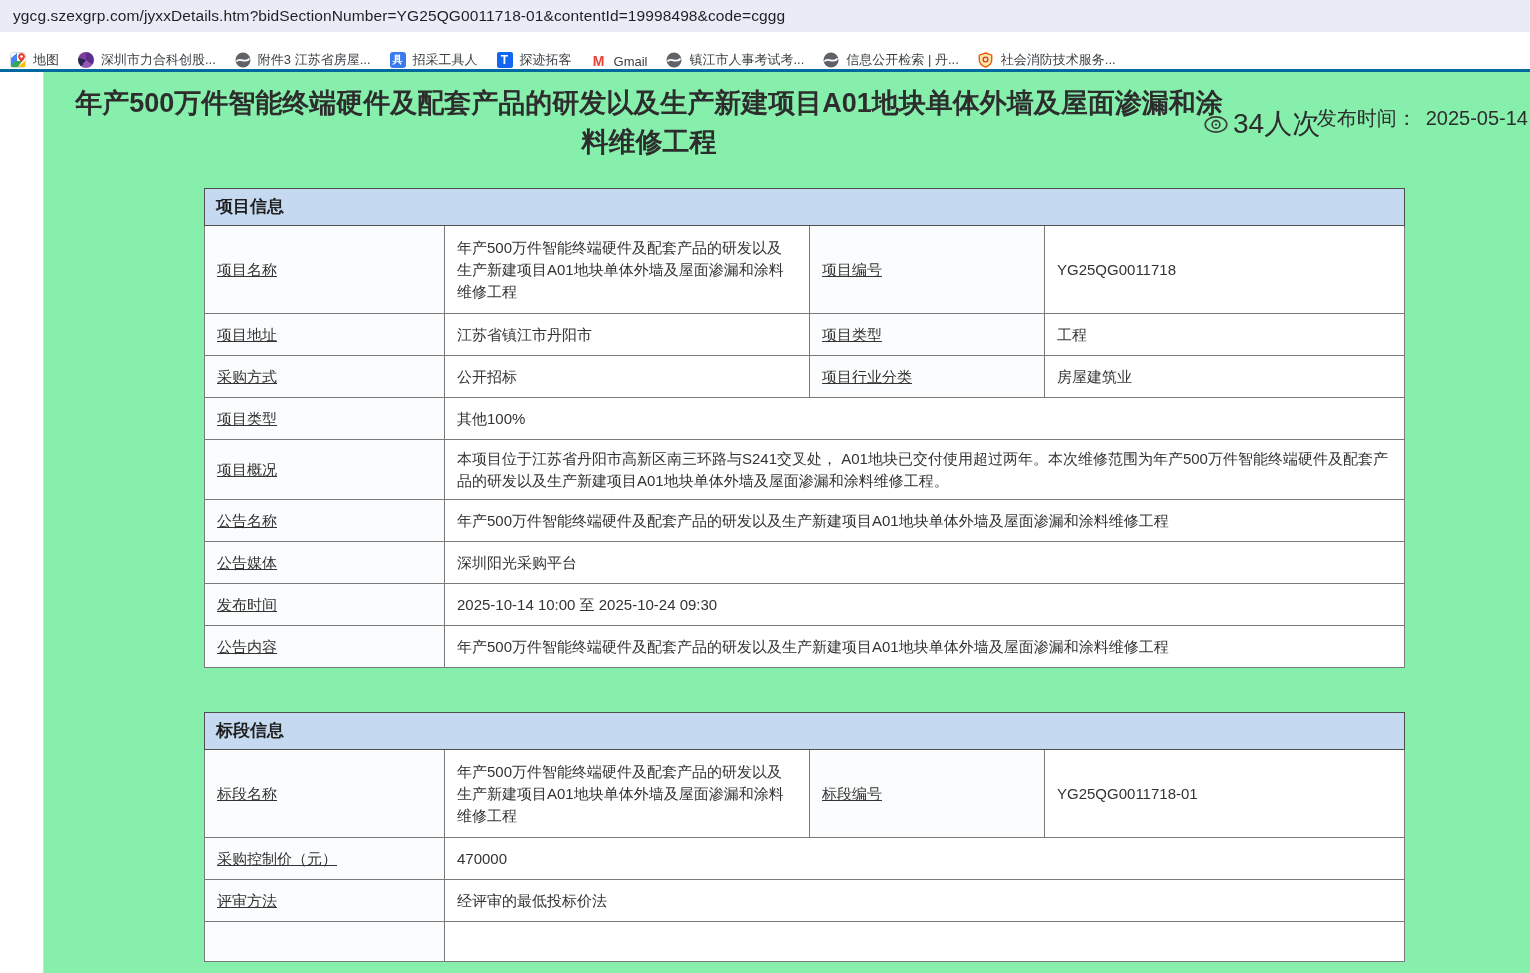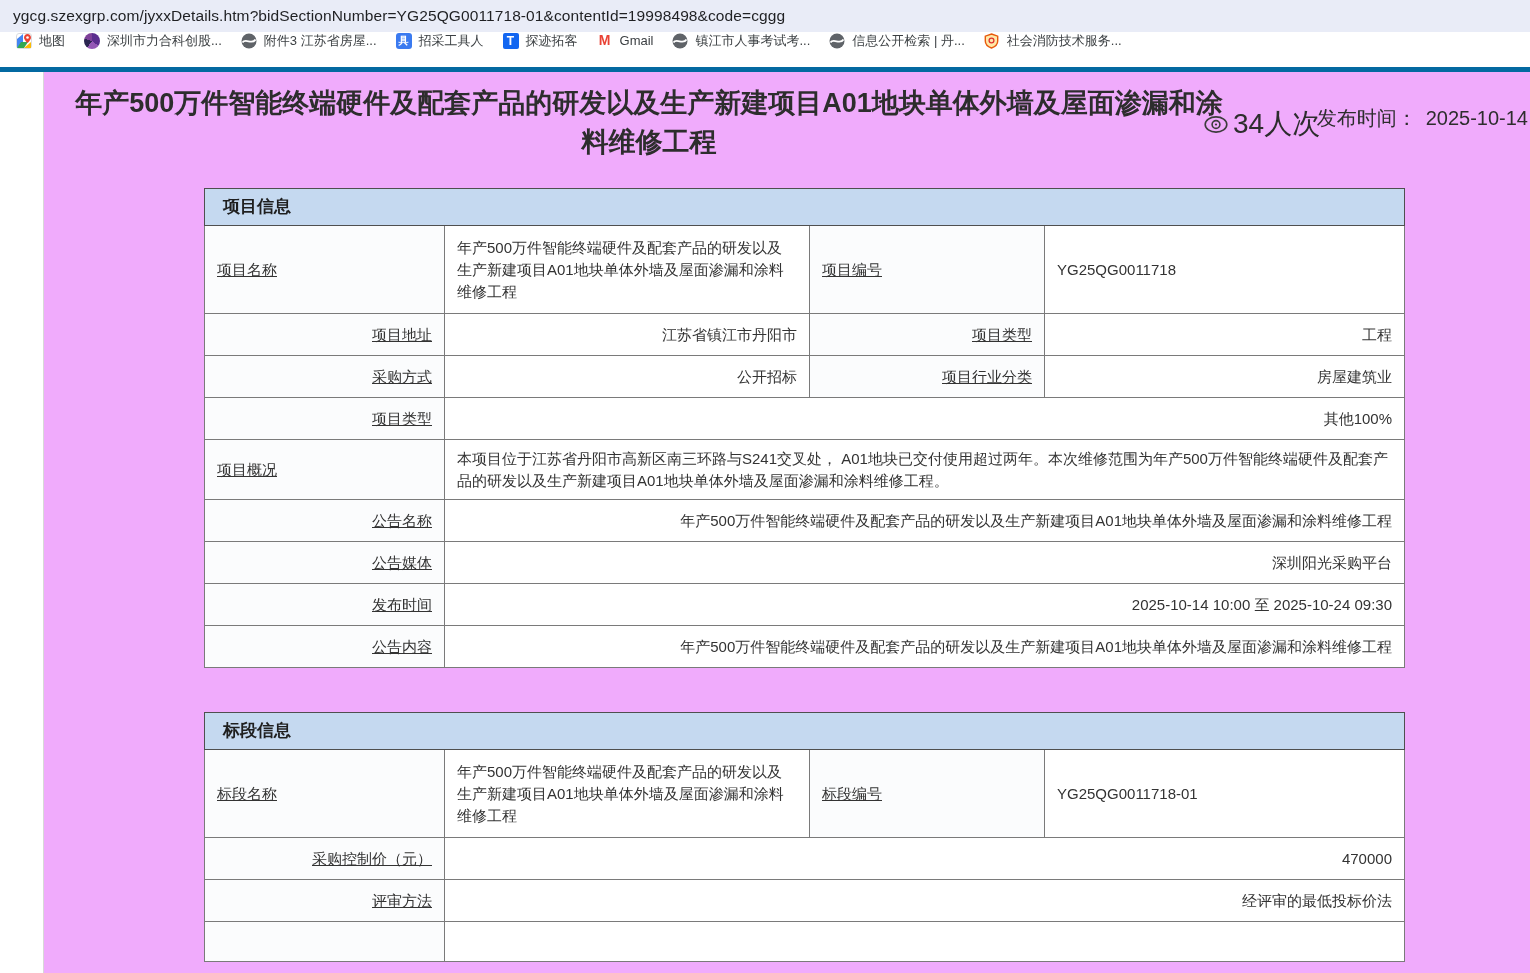--- a/index.html
+++ b/index.html
@@ -5,58 +5,58 @@
   * { margin:0; padding:0; box-sizing:border-box; }
   html,body { width:1530px; height:973px; overflow:hidden; background:#fff;
     font-family:"Liberation Sans","DejaVu Sans",sans-serif; }
 
   
   .urlbar { position:absolute; left:0; top:0; width:1530px; height:32px;
     background:#e9ecf7; display:flex; align-items:center; }
   .urlbar .url-text { font-size:15.5px; color:#1f2023; padding-left:13px; letter-spacing:.1px; }
 
   .bmbar { position:absolute; left:0; top:32px; width:1530px; height:40px;
-    background:#ffffff; border-bottom:5px solid #0369a1;
-    display:flex; align-items:flex-start; padding-left:16px; }
+    background:#ffffff; border-bottom:3px solid #0369a1;
+    display:flex; align-items:flex-end; padding-left:10px; }
   .bm { display:flex; align-items:center; gap:7px; margin-right:19px;
     font-size:13px; color:#3c4043; white-space:nowrap; cursor:pointer; }
   .bm .ic { width:16px; height:16px; display:inline-flex; align-items:center;
     justify-content:center; flex:0 0 16px; }
   .ic-circle-logo { border-radius:50%;
     background:conic-gradient(#5b2d8e 0 35%, #9457b5 35% 60%, #2a2550 60% 80%, #7d3f98 80% 100%); }
   .ic-blue-sq { border-radius:3px; background:#3a7af0; color:#fff; font-size:10px;
     line-height:16px; text-align:center; font-weight:bold; }
   .ic-blue-t { border-radius:2px; background:#1266f1; color:#fff; font-size:12px;
     line-height:16px; text-align:center; font-weight:bold; }
   .ic-gmail { color:#e94235; font-weight:bold; font-size:14px; line-height:16px; }
 
   
   .content { position:absolute; left:43px; top:72px; width:1487px; height:901px;
-    background:#f0abfc; border-left:1px solid #d8d8d8; }
+    background:#86efac; border-left:1px solid #d8d8d8; }
 
   .page-title { position:absolute; left:20px; top:12px; width:1170px;
     text-align:center; font-size:27px; line-height:39px; font-weight:600; color:#2d2d2d; }
 
   .views { position:absolute; left:1160px; top:33px; display:flex; align-items:center;
     gap:5px; font-size:28px; color:#2d2d2d; }
   .publish { position:absolute; right:2px; top:33px; font-size:20px; color:#2d2d2d;
     white-space:nowrap; }
   .publish .date { margin-left:9px; }
 
   
   table.grid { position:absolute; left:160px; border-collapse:collapse;
     table-layout:fixed; width:1200px; background:#fff; }
   table.grid td { border:1px solid #7a7a7a; padding:4px 12px; font-size:15px;
     color:#333; vertical-align:middle; line-height:22px; word-break:break-all; }
   tr.thead td { background:#c5d9f0; border:1px solid #4f4f4f; font-weight:bold;
-    font-size:17px; color:#1f1f1f; padding:6px 18px; }
+    font-size:17px; color:#1f1f1f; padding:6px 11px; }
   td.lbl { background:#fbfcfd;text-decoration:underline; }
   .t-project { top:116px; }
   .t-section { top:640px; }
-  tr.h37 { height:37px; } tr.h42 { height:42px;text-align:right; } tr.h60 { height:60px; }
+  tr.h37 { height:37px; } tr.h42 { height:42px; } tr.h60 { height:60px; }
   tr.h88 { height:88px; } tr.h40 { height:40px; }
 </style>
 </head>
 <body>
 
 <div class="urlbar">
   <span class="url-text">ygcg.szexgrp.com/jyxxDetails.htm?bidSectionNumber=YG25QG0011718-01&amp;contentId=19998498&amp;code=cggg</span>
 </div>
 
 <div class="bmbar">
@@ -134,21 +134,21 @@
   <div class="views">
     <svg width="24" height="17" viewBox="0 0 24 17">
       <ellipse cx="12" cy="8.5" rx="10.8" ry="7.6" fill="none" stroke="#3c3c3c" stroke-width="1.6"></ellipse>
       <circle cx="12" cy="8.5" r="3.9" fill="none" stroke="#3c3c3c" stroke-width="1.6"></circle>
       <circle cx="12" cy="8.5" r="1.1" fill="#3c3c3c"></circle>
     </svg>
     <span>34人次</span>
   </div>
 
   <div class="publish">
-    <span>发布时间：</span><span class="date">2025-10-14</span>
+    <span>发布时间：</span><span class="date">2025-05-14</span>
   </div>
 
   <table class="grid t-project">
     <colgroup>
         <col style="width:240px">
         <col style="width:365px">
         <col style="width:235px">
         <col style="width:360px">
       </colgroup>
     <tbody>

